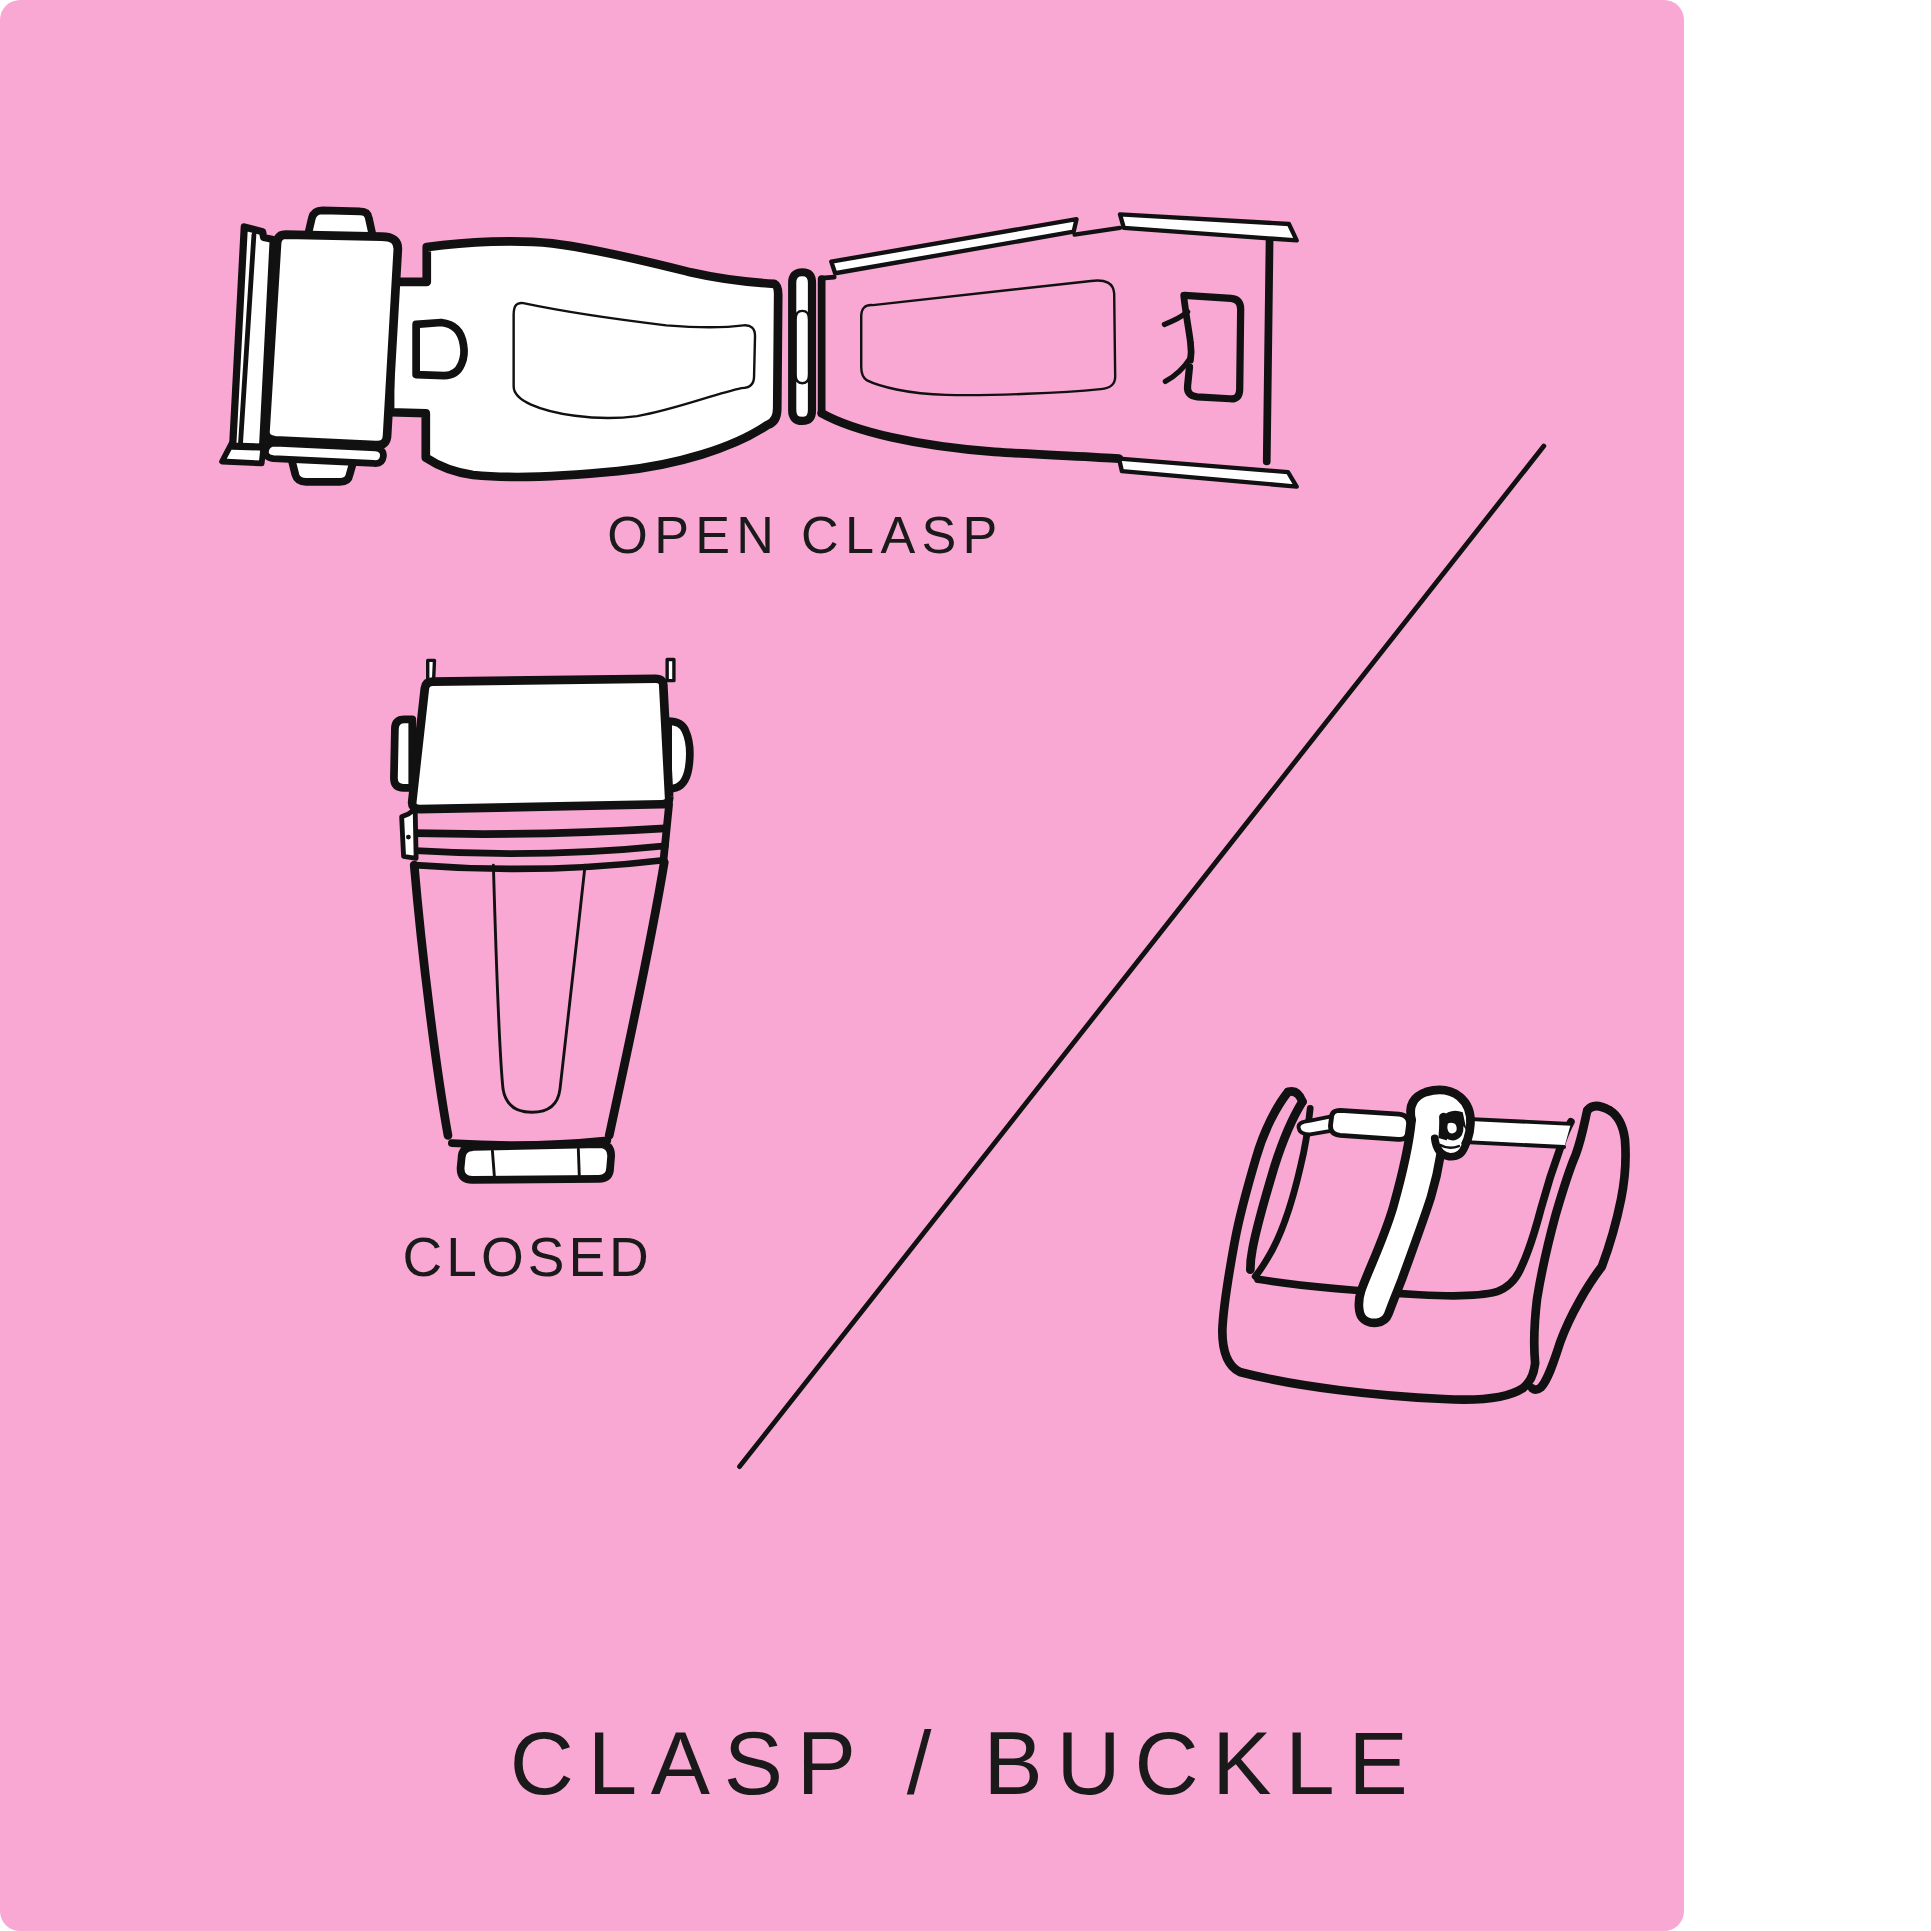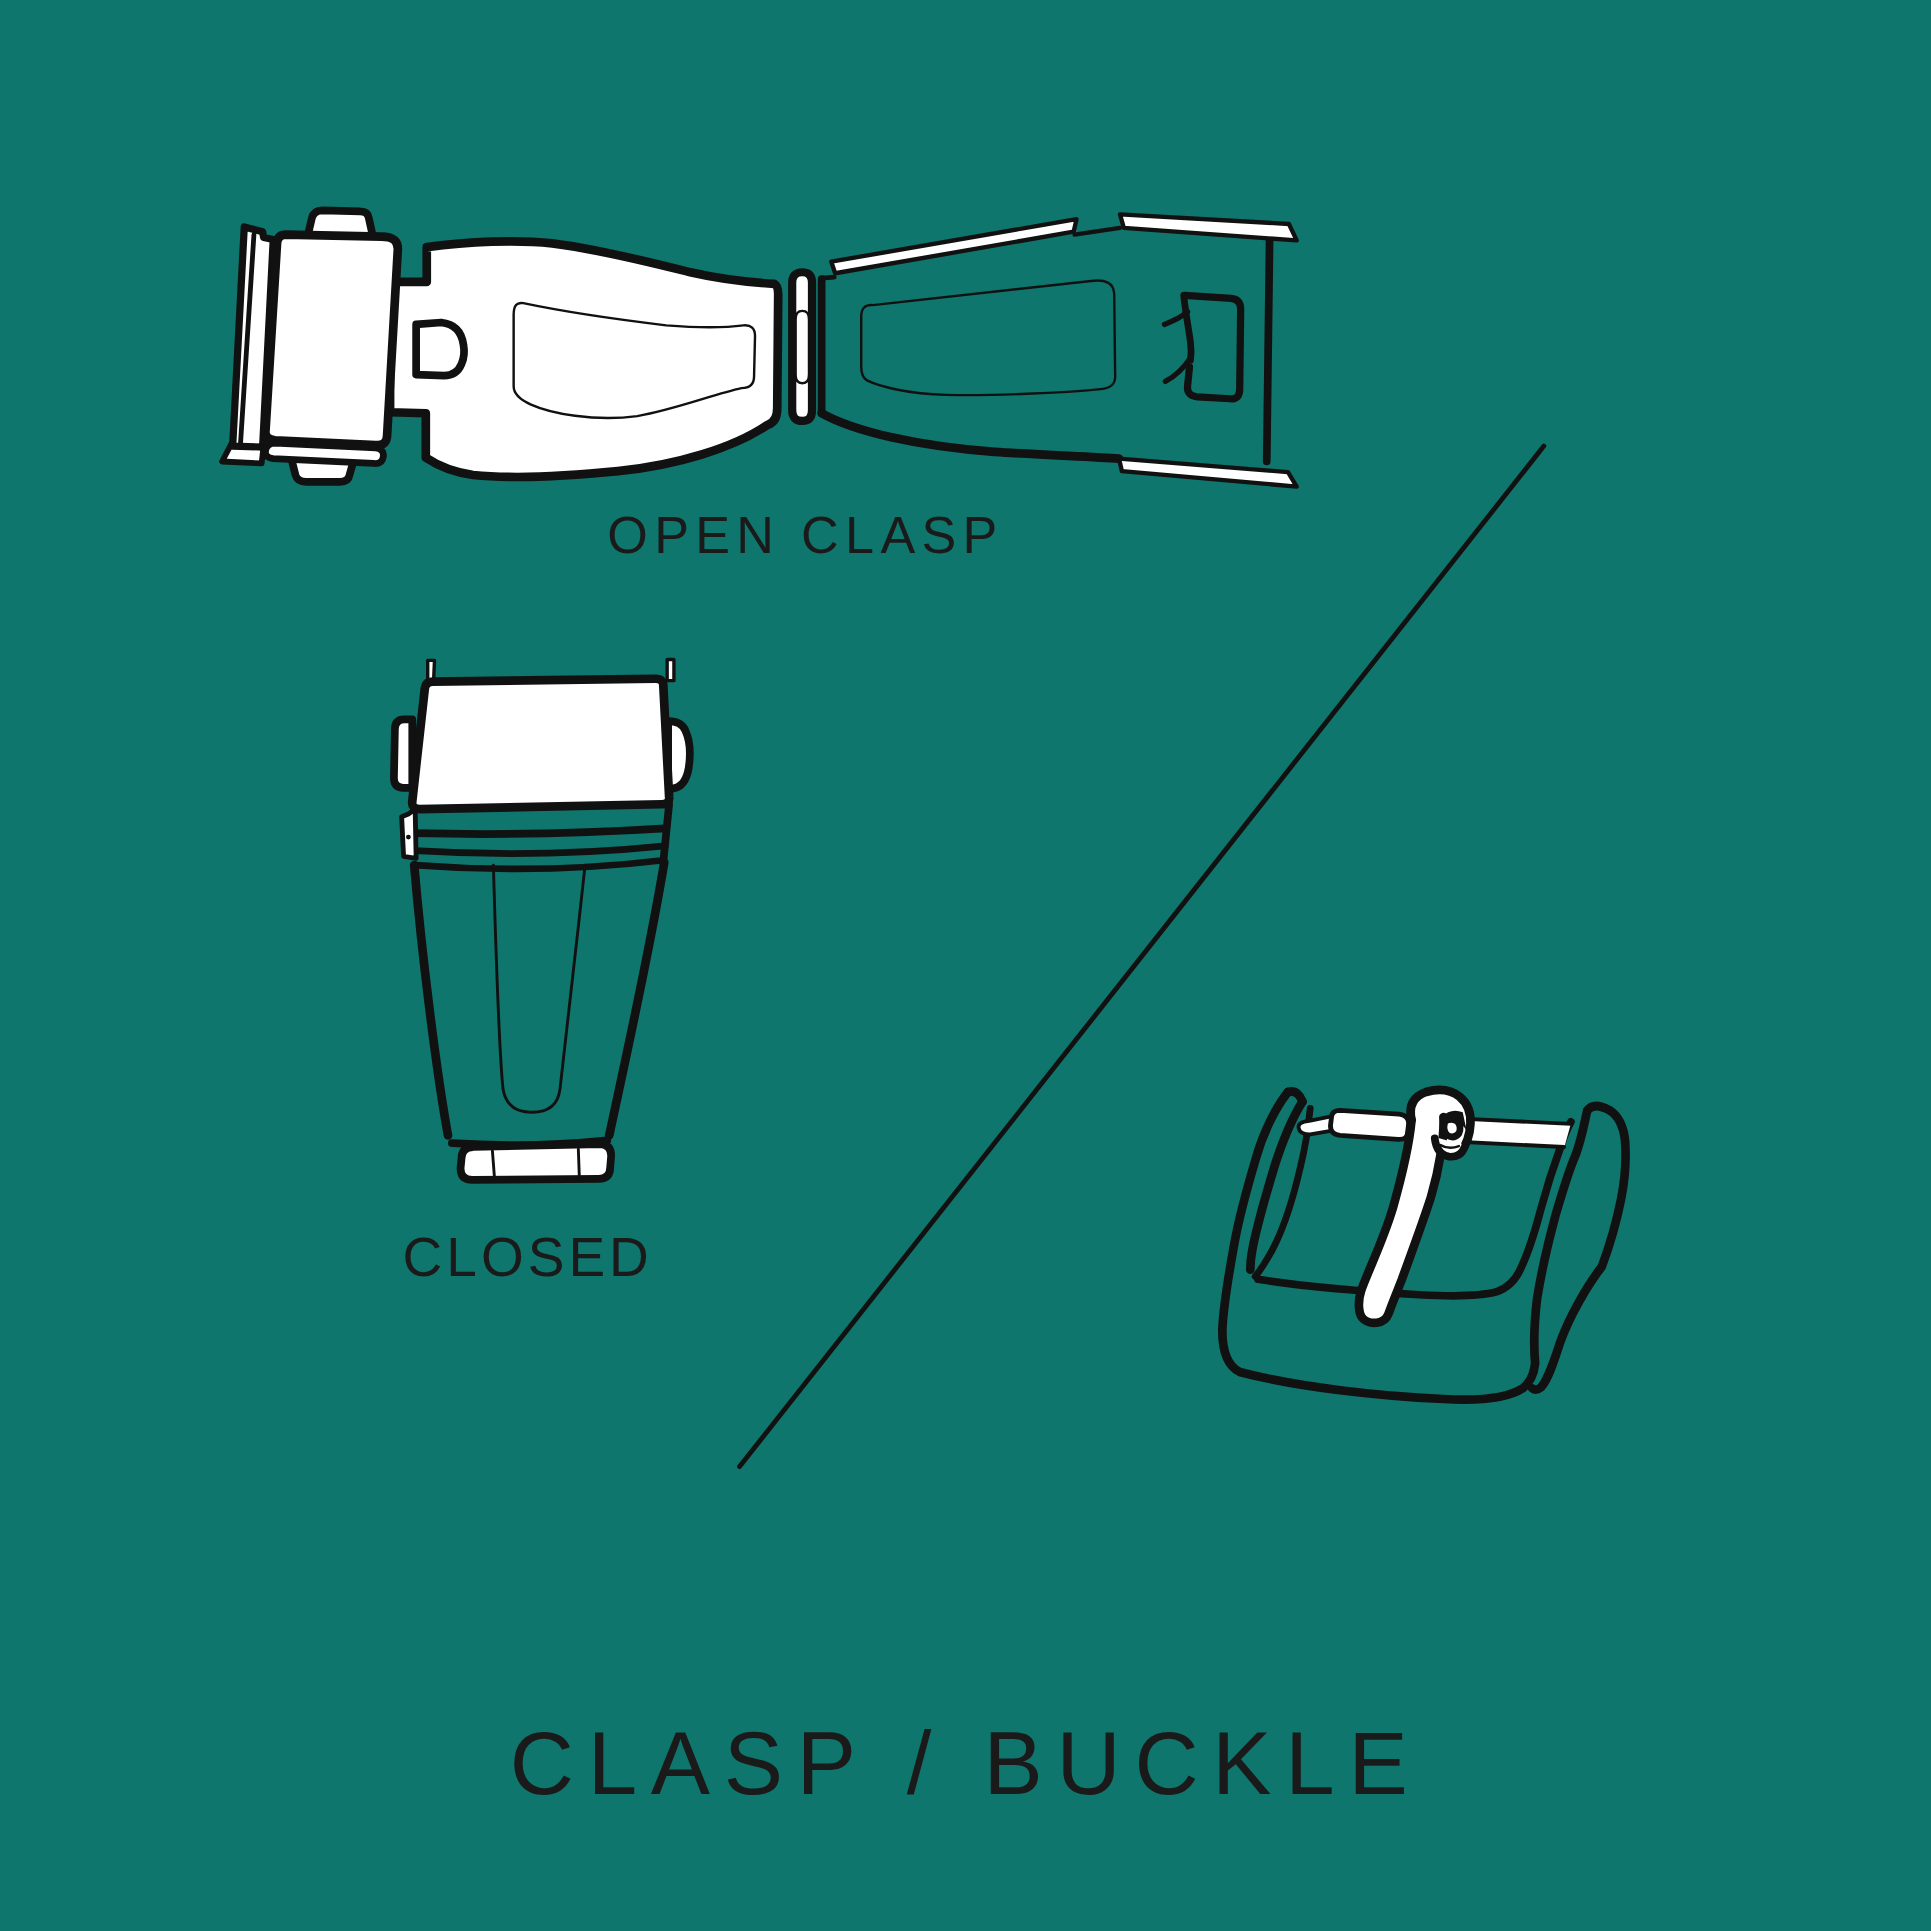--- a/index.html
+++ b/index.html
@@ -1,16 +1,16 @@
 <!DOCTYPE html>
 <html><head>
 <meta charset="utf-8">
 <style>
   html,body{margin:0;padding:0;background:#ffffff;}
-  #page{position:relative;width:1931px;height:1931px;background:#0f766e;overflow:hidden;}
+  #page{position:relative;width:1684px;height:1931px;background:#f9a8d4;overflow:hidden;border-radius:20px;}
   svg{position:absolute;left:0;top:0;}
   text{font-family:"Liberation Sans",sans-serif;fill:#1a1a1a;}
 </style>
 </head>
 <body>
 <div id="page">
 <svg width="1931" height="1931" viewBox="0 0 2000 2000" fill="none" stroke-linecap="round" stroke-linejoin="round">
 
 <path d="M 766,1519 L 1599,462" stroke="#111" stroke-width="5"></path>
 

